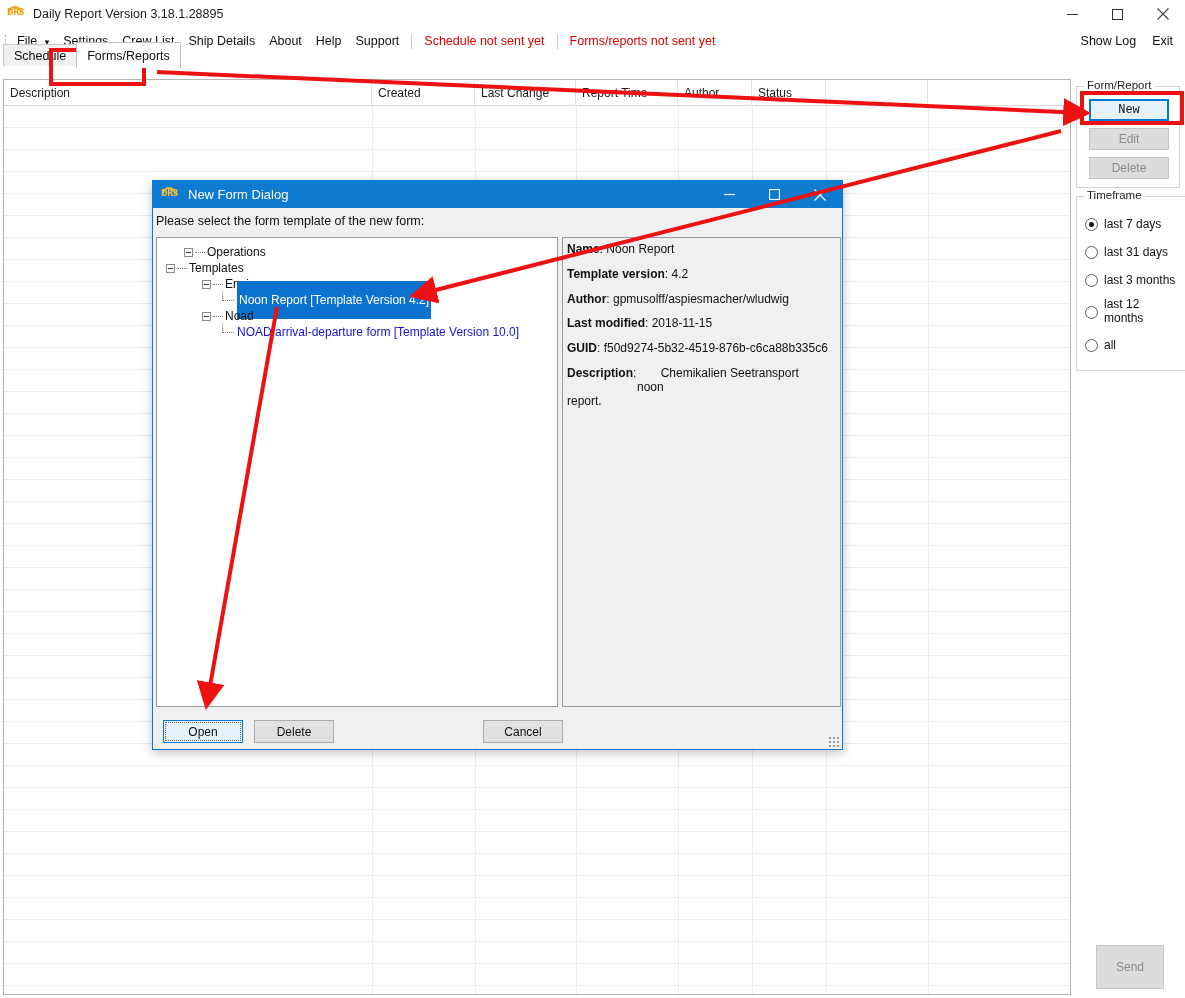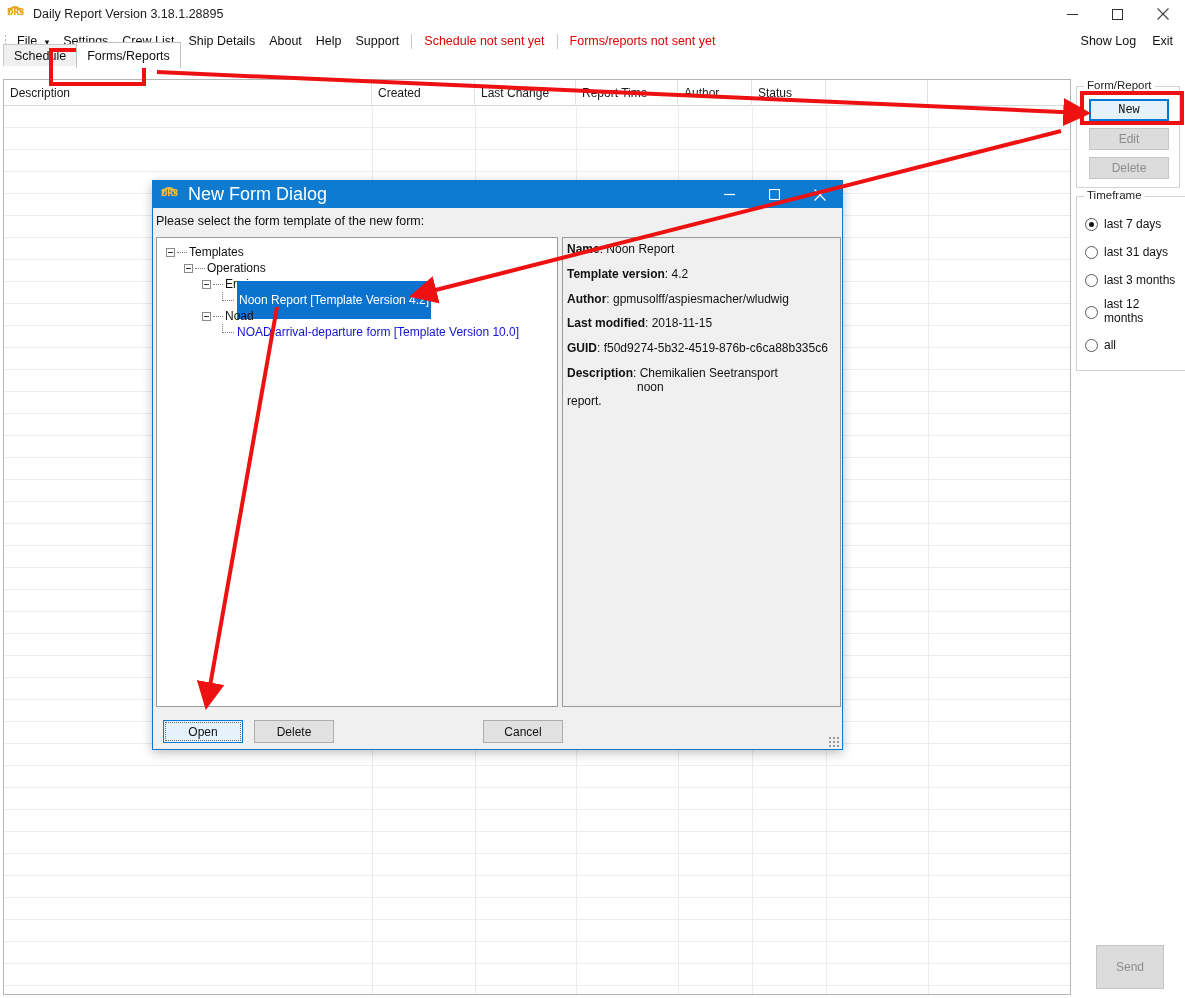--- a/index.html
+++ b/index.html
@@ -218,21 +218,21 @@
     position: absolute; left: 0; top: 2px;
     font-size: 8px; font-weight: bold; color: #f3bb3b;
     font-family: "DejaVu Sans", sans-serif; letter-spacing: -0.5px;
   }
   .dlg-icon .arc {
     position: absolute; left: 1px; top: 0;
     width: 14px; height: 7px;
     border: 2px solid #f3bb3b; border-bottom: none;
     border-radius: 8px 8px 0 0;
   }
-  .dlg-title-text { font-size: 18px; }
+  .dlg-title-text { font-size: 13px; }
   .dlg-wincontrols { margin-left: auto; display: flex; height: 27px; }
   .dlg-wbtn {
     width: 45px; height: 27px;
     display: flex; align-items: center; justify-content: center;
     color: #fff;
   }
   .dlg-prompt {
     position: absolute; left: 3px; top: 33px;
     font-size: 12.5px; color: #111;
   }
@@ -254,21 +254,21 @@
     background: #f0f0f0;
     border: 1px solid #9a9a9a;
     overflow: hidden;
   }
   .detail-inner { padding: 5px 4px 0 4px; }
   .detail-line {
     font-size: 12px; color: #111;
     margin-bottom: 11px; line-height: 1.15;
   }
   .detail-line b { font-weight: bold; }
-  .desc-val { display: inline-block; }
+  .desc-val { display: inline-block; margin-left: 21px; }
   .desc-gap { display: inline-block; width: 70px; }
 
   
   .tree { padding: 6px 0 0 9px; font-size: 12px; color: #111; }
   .tnode {
     position: relative;
     height: 16px; display: flex; align-items: center;
   }
   .tbox {
     width: 9px; height: 9px;
@@ -509,30 +509,30 @@
             </svg>
         </div>
       </div>
     </div>
 
     <div class="dlg-prompt">Please select the form template of the new form:</div>
 
     <div class="tree-pane">
       <div class="tree">
 
+        <div class="tnode" style="margin-left:18px">
+          <span class="tbox"></span>
+          <span class="tdots"></span>
+          <span class="tlabel">Operations</span>
+        </div>
+
         <div class="tnode" style="margin-left:0px">
           <span class="tbox"></span>
           <span class="tdots"></span>
           <span class="tlabel">Templates</span>
-        </div>
-
-        <div class="tnode" style="margin-left:18px">
-          <span class="tbox"></span>
-          <span class="tdots"></span>
-          <span class="tlabel">Operations</span>
         </div>
 
         <div class="tnode" style="margin-left:36px">
           <span class="tbox"></span>
           <span class="tdots"></span>
           <span class="tlabel">Engine</span>
         </div>
 
         <div class="tnode" style="margin-left:56px">
           <span class="tleafline"></span>

